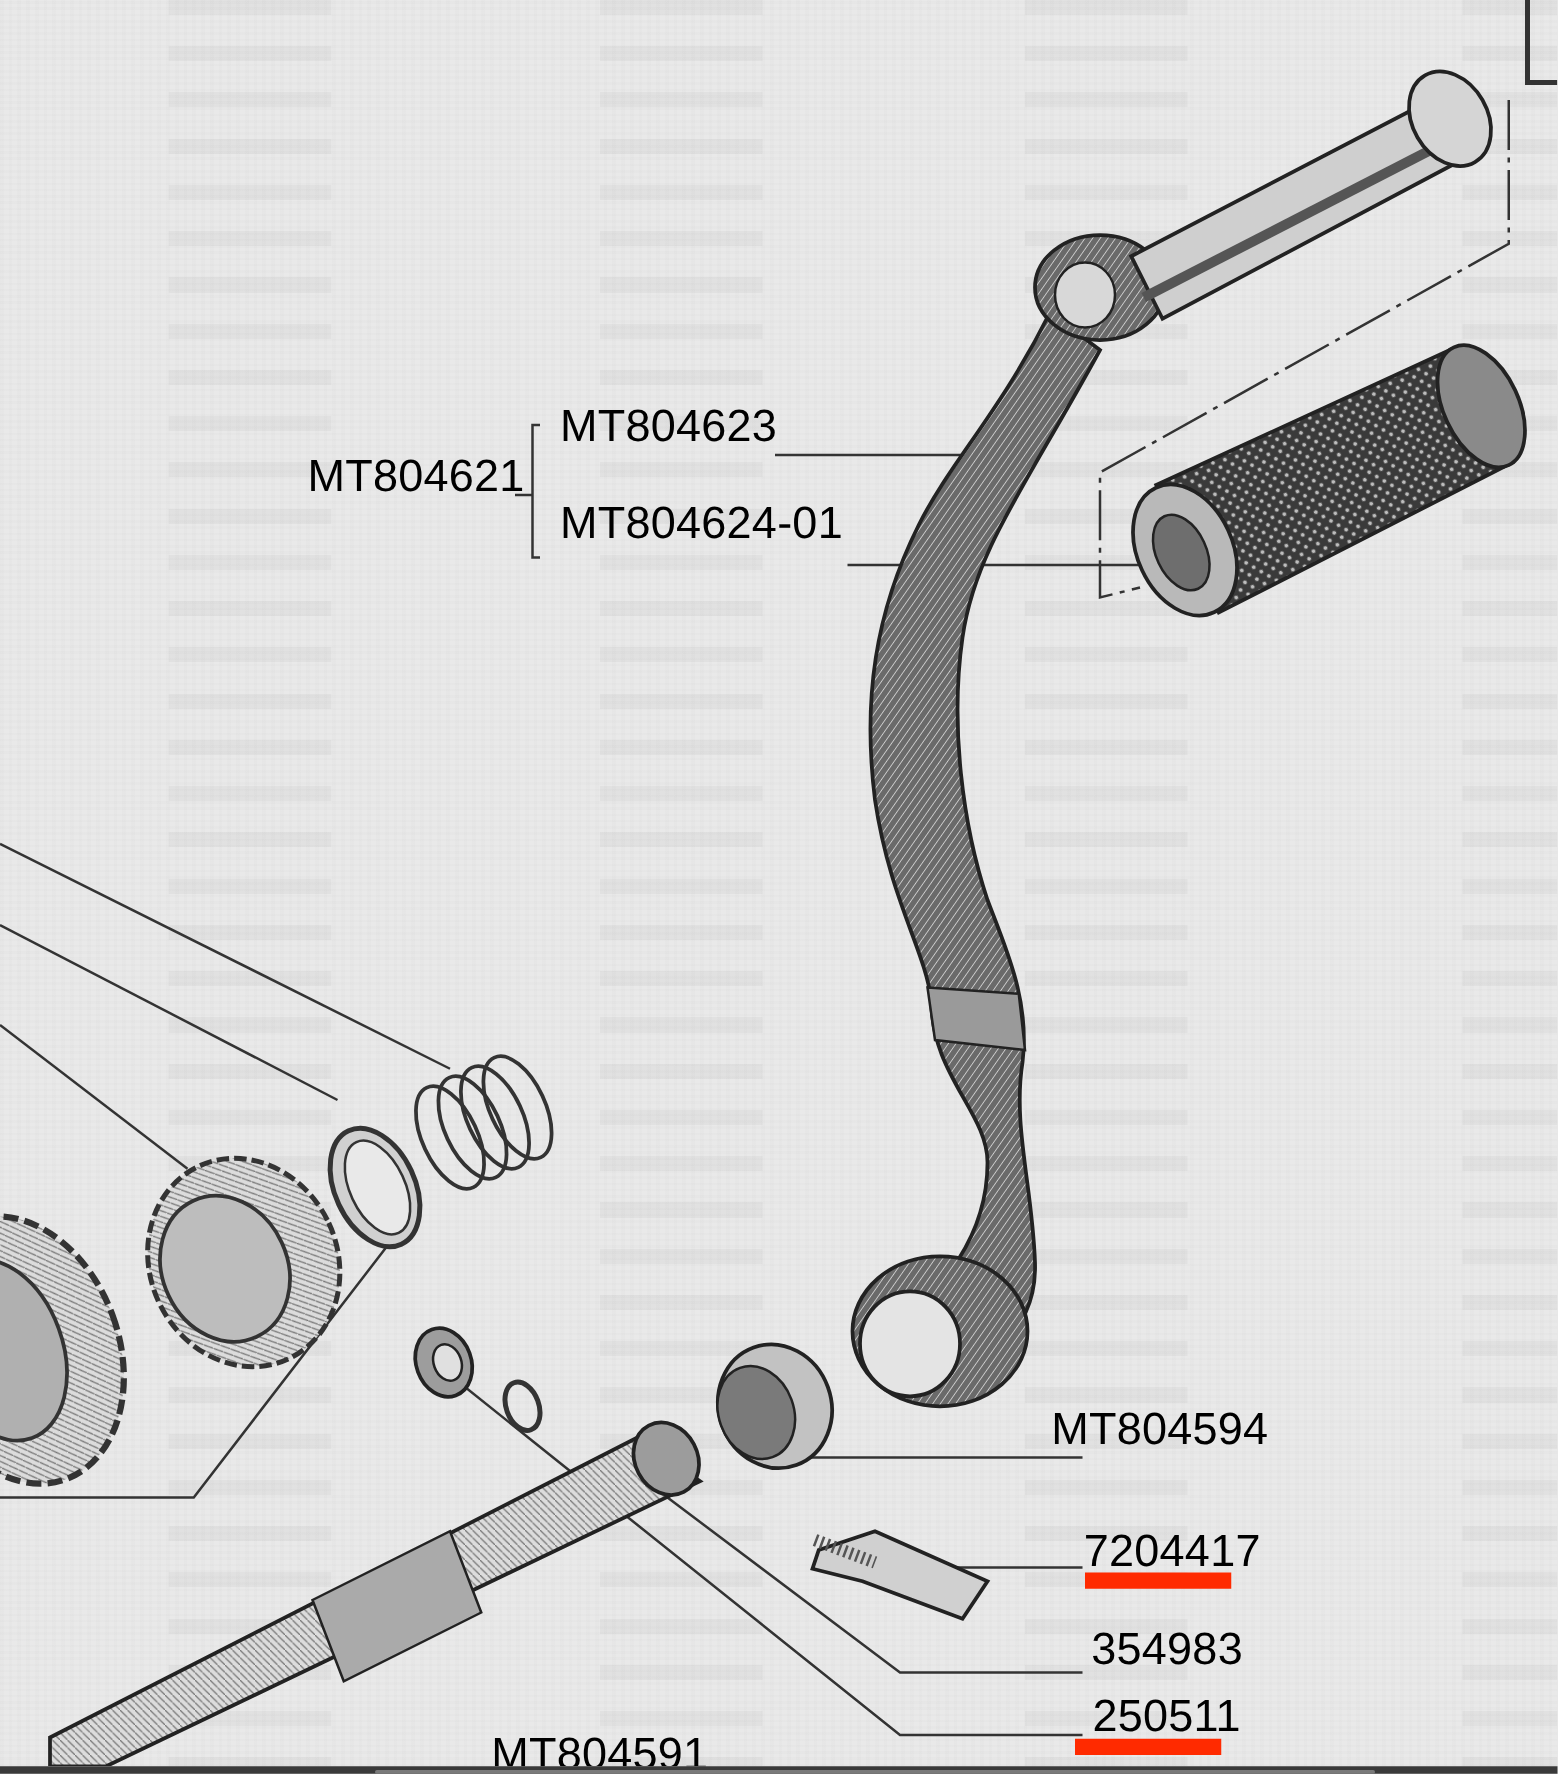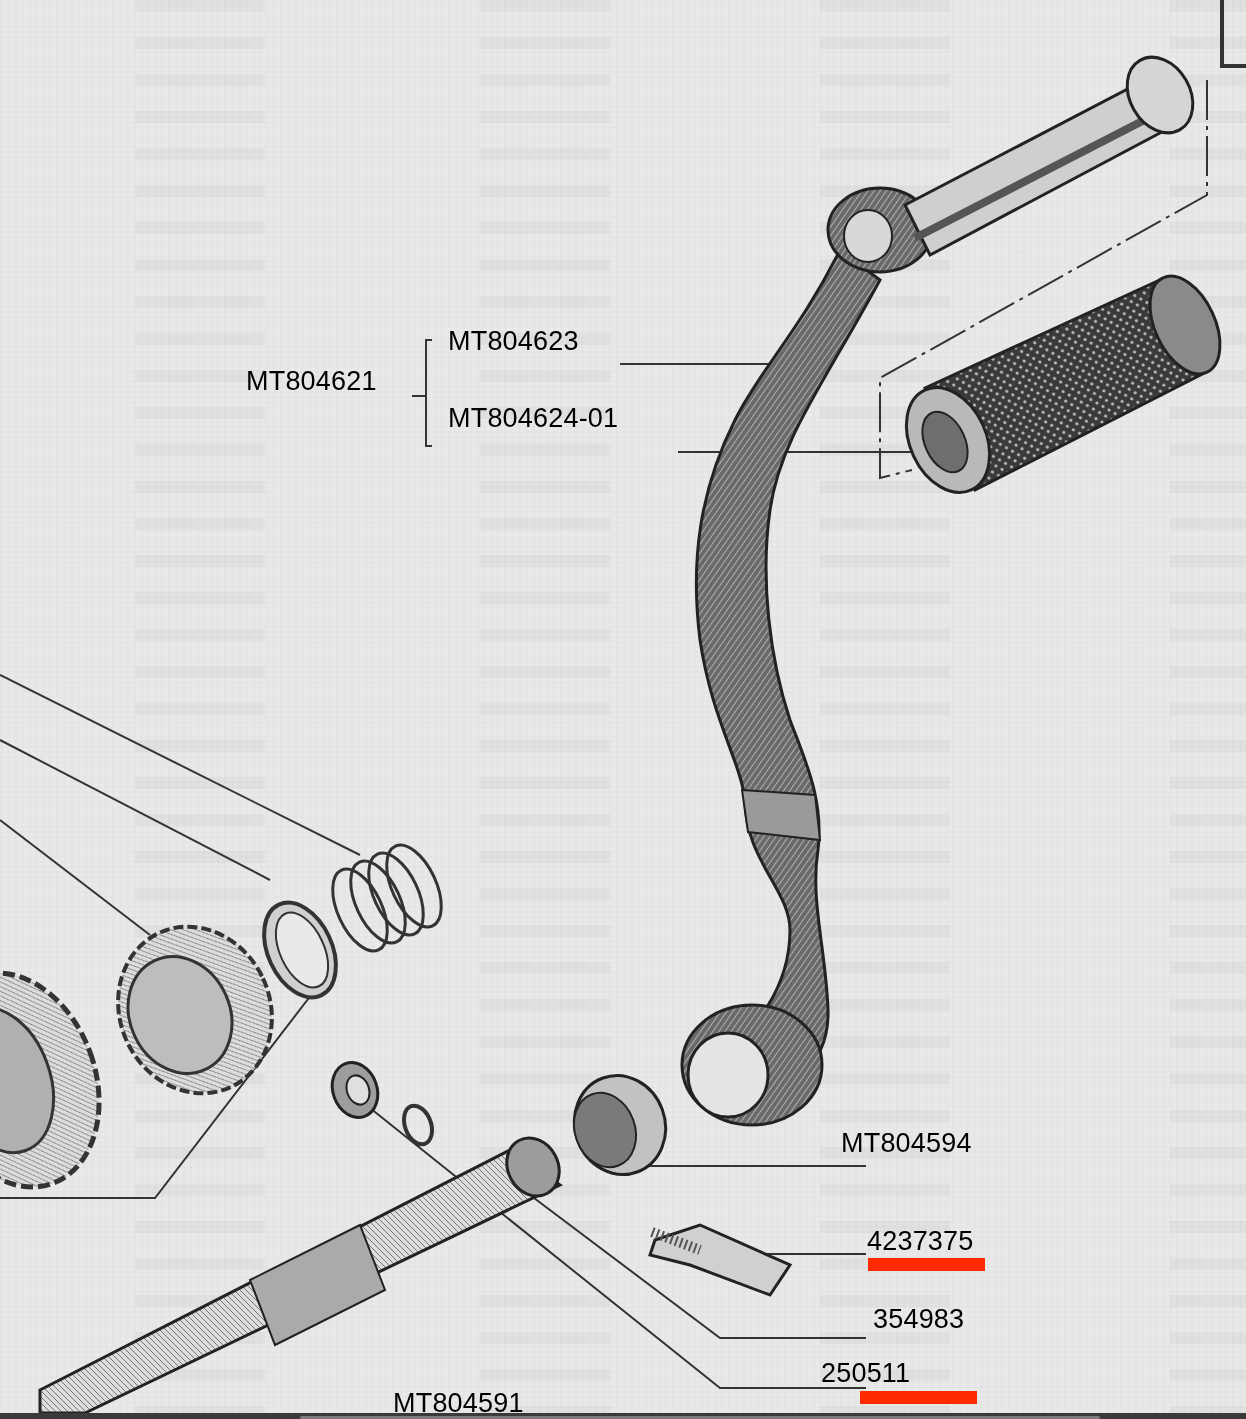--- a/index.html
+++ b/index.html
@@ -15,21 +15,21 @@
         repeating-linear-gradient(90deg, rgba(0,0,0,0.010) 0 3px, transparent 3px 7px),
         #e9e9e9;
       overflow: hidden;
     }
     .ghost-col {
       position: absolute; top: 0; bottom: 0; width: 130px;
       background: repeating-linear-gradient(180deg, rgba(120,120,120,0.07) 0 12px, transparent 12px 37px);
     }
     svg.drawing { position: absolute; left: 0; top: 0; }
     .label {
-      position: absolute; color: #000; font-size: 27px; line-height: 30px;
+      position: absolute; color: #000; font-size: 36px; line-height: 30px;
       white-space: nowrap; letter-spacing: 0.2px;
     }
     .highlight {
       position: absolute; height: 13px; background: #ff2a00;
     }
     .bottom-bar {
       position: absolute; left: 0; top: 1413px; width: 1246px; height: 6px;
       background: #3a3a3a;
     }
     .bottom-bar .scroll-thumb {
@@ -151,23 +151,23 @@
       <path d="M40 1390 L510 1150 L560 1185 L85 1413 L40 1413 Z" fill="url(#teeth)" stroke="#222" stroke-width="3"></path>
       <ellipse cx="533" cy="1167" rx="25" ry="30" transform="rotate(-28 533 1167)" fill="#9c9c9c" stroke="#222" stroke-width="3"></ellipse>
       <path d="M250 1280 L360 1225 L385 1290 L275 1345 Z" fill="#aaaaaa" stroke="#222" stroke-width="2"></path>
     </g>
   </svg>
 
   <div class="label" style="left:246px;top:366px">MT804621</div>
   <div class="label" style="left:448px;top:326px">MT804623</div>
   <div class="label" style="left:448px;top:403px">MT804624-01</div>
   <div class="label" style="left:841px;top:1128px">MT804594</div>
-  <div class="label" style="left:867px;top:1226px">4237375</div>
+  <div class="label" style="left:867px;top:1226px">7204417</div>
   <div class="highlight" style="left:868px;top:1258px;width:117px"></div>
   <div class="label" style="left:873px;top:1304px">354983</div>
-  <div class="label" style="left:821px;top:1358px">250511</div>
+  <div class="label" style="left:874px;top:1358px">250511</div>
   <div class="highlight" style="left:860px;top:1391px;width:117px"></div>
   <div class="label" style="left:393px;top:1388px">MT804591</div>
 </div>
 
 <div class="bottom-bar">
   <div class="scroll-thumb"></div>
 </div>
 
 </body></html>

